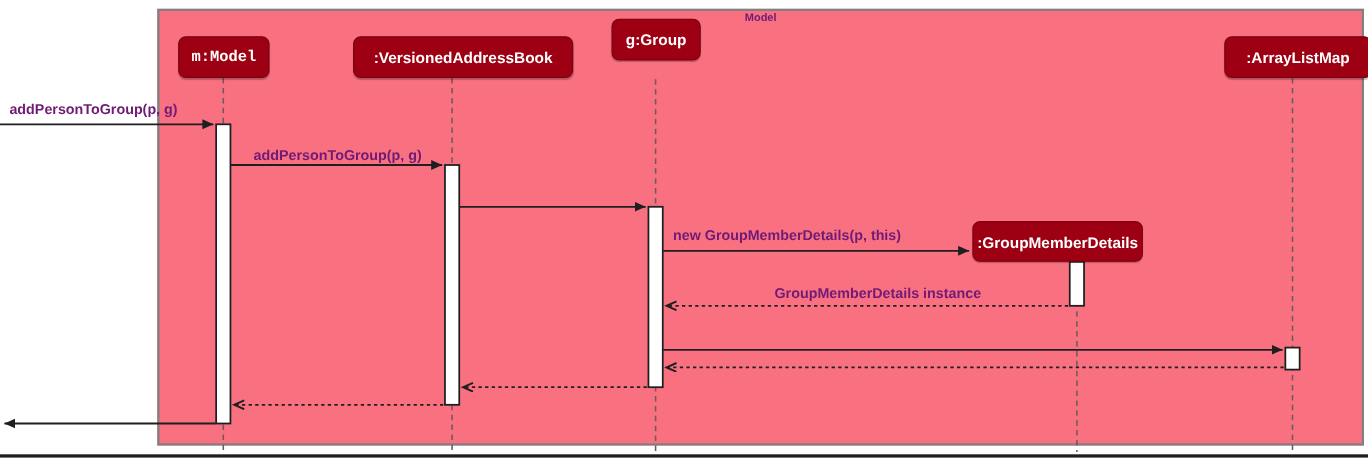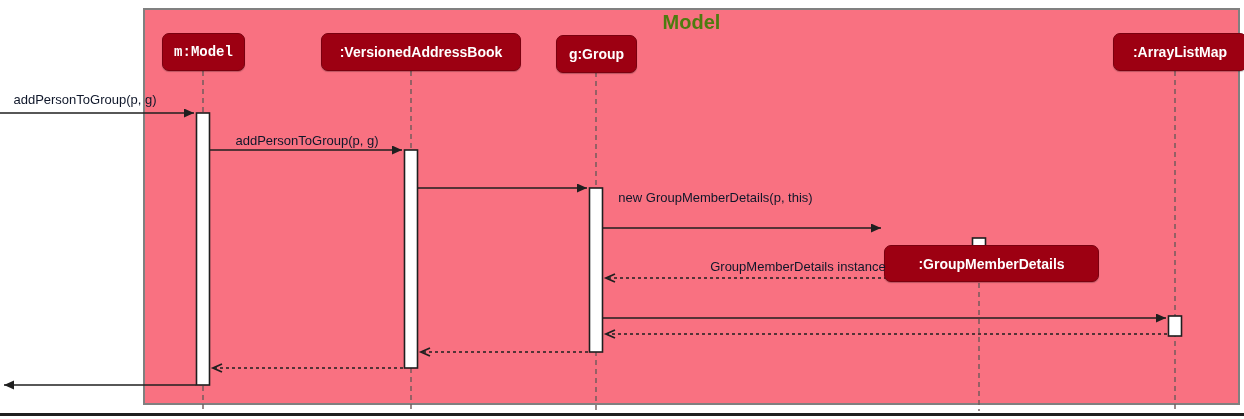--- a/index.html
+++ b/index.html
@@ -6,32 +6,32 @@
   #canvas{
     position:relative;width:1244px;height:419px;overflow:hidden;
     background:#ffffff;font-family:"Liberation Sans",sans-serif;
   }
   .frame{
     position:absolute;left:143px;top:8px;width:1097px;height:397px;
     background:#F97181;border:2px solid #808080;box-sizing:border-box;
   }
   .frame-title{
     position:absolute;left:143px;top:11px;width:1097px;text-align:center;
-    color:#4d7c0f;font-weight:bold;font-size:20px;
+    color:#701a75;font-weight:bold;font-size:10px;
   }
   .pbox{
     position:absolute;height:38px;box-sizing:border-box;
     background:#9D0012;border:1.5px solid #7A000F;border-radius:7px;
     display:flex;align-items:center;justify-content:center;
     color:#ffffff;font-weight:bold;font-size:14px;white-space:nowrap;
     box-shadow:0 1px 1px rgba(0,0,0,0.25);
   }
   .mlabel{
     position:absolute;height:16px;text-align:center;
-    font-size:13px;color:#0f172a;white-space:nowrap;
+    font-size:13px;color:#701a75;white-space:nowrap;font-weight:bold;
   }
   svg.layer{position:absolute;left:0;top:0;}
   .bottom-rule{
     position:absolute;left:0;top:413px;width:1244px;height:3px;background:#1F1F1F;
   }
 </style>
 </head>
 <body>
 
 <div id="canvas">
@@ -72,30 +72,30 @@
     <line x1="403" y1="368" x2="213" y2="368" stroke="#1F1F1F" stroke-width="1.6" stroke-dasharray="3,3" marker-end="url(#arrOpen)"></line>
     <line x1="196" y1="385" x2="4" y2="385" stroke="#1F1F1F" stroke-width="1.6" marker-end="url(#arrFilled)"></line>
   </svg>
 
   <div class="pbox" style="left:162px;top:33px;width:83px;font-family:Liberation Mono, monospace;">
     <span>m:Model</span>
   </div>
   <div class="pbox" style="left:321px;top:33px;width:200px;">
     <span>:VersionedAddressBook</span>
   </div>
-  <div class="pbox" style="left:556px;top:35px;width:81px;">
+  <div class="pbox" style="left:556px;top:17px;width:81px;">
     <span>g:Group</span>
   </div>
   <div class="pbox" style="left:1113px;top:33px;width:134px;">
     <span>:ArrayListMap</span>
   </div>
-  <div class="pbox" style="left:884px;top:201px;width:215px;height:37px;margin-top:44px;">
+  <div class="pbox" style="left:884px;top:201px;width:155px;height:37px;">
     <span>:GroupMemberDetails</span>
   </div>
 
   <div class="mlabel" style="left:0px;top:92px;width:170px;">addPersonToGroup(p, g)</div>
   <div class="mlabel" style="left:210px;top:133px;width:194px;">addPersonToGroup(p, g)</div>
-  <div class="mlabel" style="left:603px;top:190px;width:225px;">new GroupMemberDetails(p, this)</div>
+  <div class="mlabel" style="left:603px;top:206px;width:225px;">new GroupMemberDetails(p, this)</div>
   <div class="mlabel" style="left:603px;top:259px;width:302px;margin-left:44px;">GroupMemberDetails instance</div>
 
   <div class="bottom-rule"></div>
 
 </div>
 
 </body></html>

